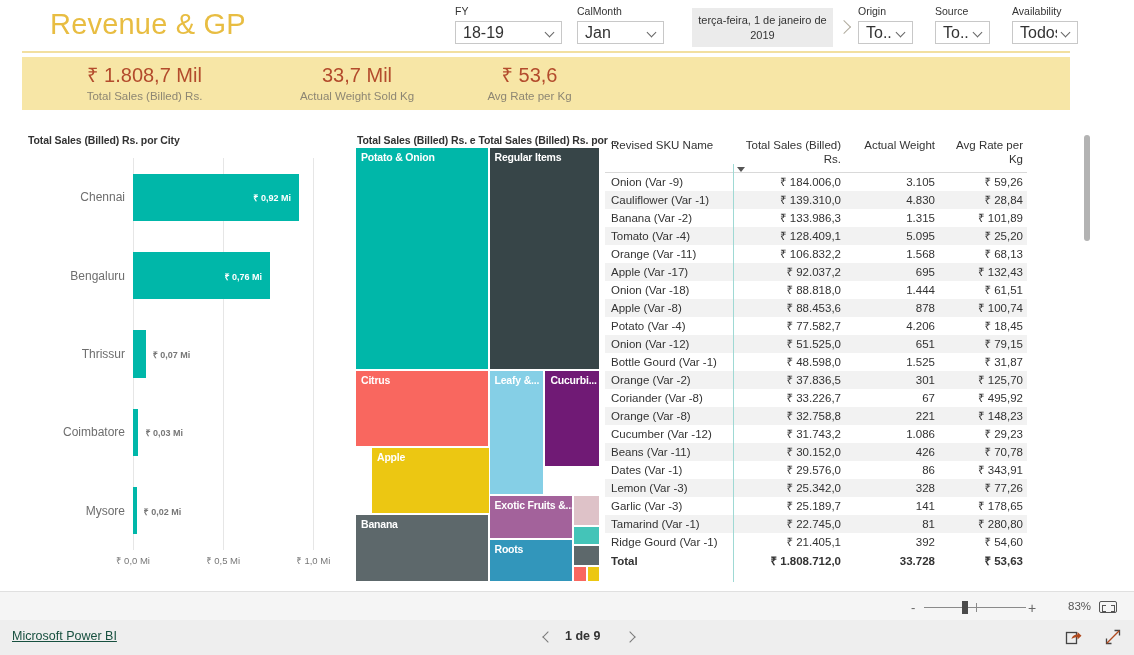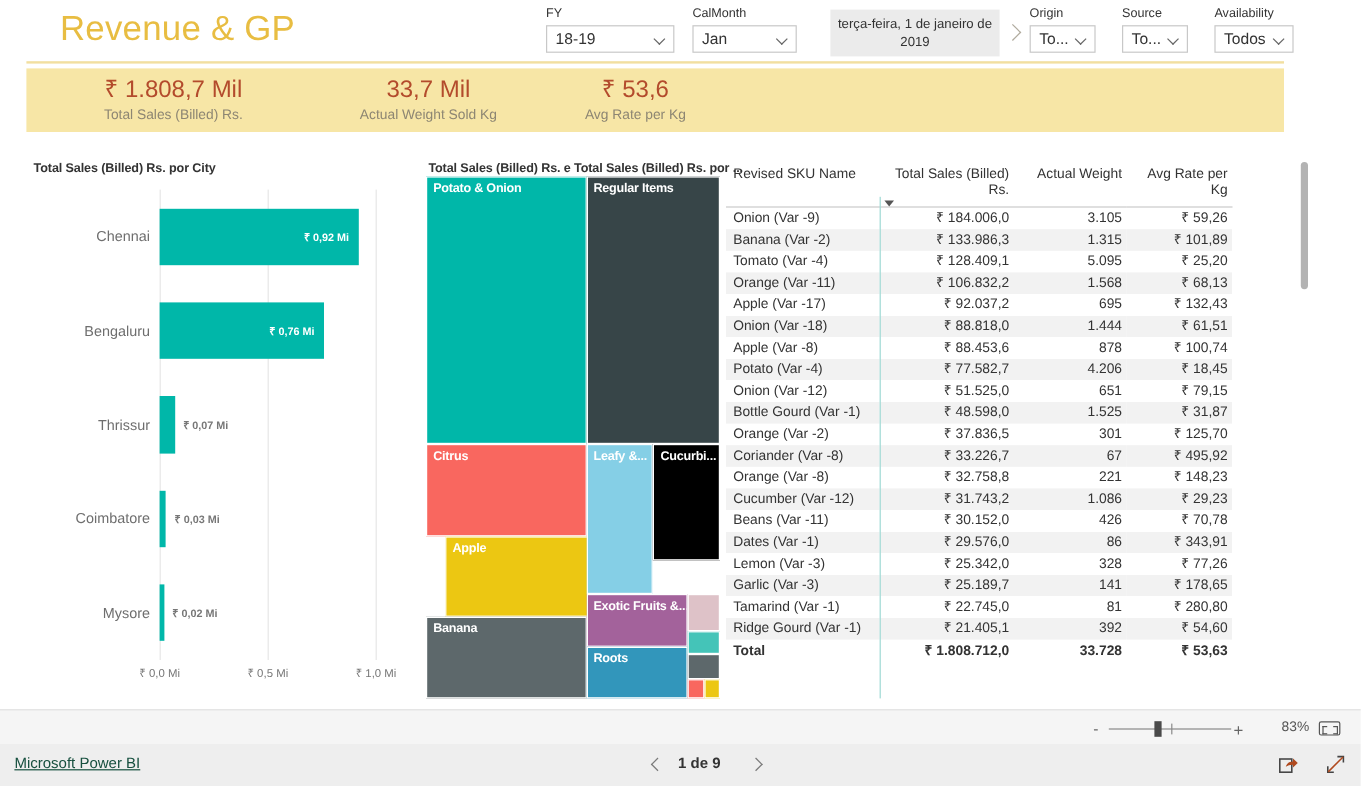--- a/index.html
+++ b/index.html
@@ -32,21 +32,21 @@
   .slicer-label {
     font-size: 10.5px; color: #333333; line-height: 13px;
     white-space: nowrap; margin-bottom: 3px;
   }
   .slicer-box {
     border: 1px solid #c8c8c8; background: #ffffff;
     height: 23px; display: flex; align-items: center;
     justify-content: space-between; padding: 0 5px 0 7px;
   }
   .slicer-value {
-    font-size: 13px; color: #333333; white-space: nowrap;
+    font-size: 16px; color: #333333; white-space: nowrap;
     overflow: hidden;
     text-align: center;
   }
   .chev {
     width: 11px; height: 11px; flex: 0 0 11px;
     position: relative; margin-left: 4px;
   }
   .chev:before {
     content: ""; position: absolute; left: 1px; top: 2px;
     width: 6px; height: 6px;
@@ -414,21 +414,21 @@
         </div>
         <div class="tm" style="left: 0px; top: 299.715px; width: 133.525px; height: 66.99px; background: rgb(236, 199, 18); margin-left: 16px;">
           <span class="tm-label">Apple</span>
         </div>
         <div class="tm" style="left: 0px; top: 366.705px; width: 133.525px; height: 68.295px; background: rgb(93, 104, 107);">
           <span class="tm-label">Banana</span>
         </div>
         <div class="tm" style="left: 133.525px; top: 222.72px; width: 55.86px; height: 124.845px; background: rgb(133, 207, 230);">
           <span class="tm-label">Leafy &amp;...</span>
         </div>
-        <div class="tm" style="left: 189.385px; top: 222.72px; width: 55.615px; height: 97px; background: #000000;">
+        <div class="tm" style="left: 189.385px; top: 222.72px; width: 55.615px; height: 97px; background: #701a75;">
           <span class="tm-label">Cucurbi...</span>
         </div>
         <div class="tm" style="left: 133.525px; top: 347.565px; width: 84.525px; height: 44.805px; background: rgb(163, 98, 155);">
           <span class="tm-label">Exotic Fruits &amp;...</span>
         </div>
         <div class="tm" style="left: 133.525px; top: 392.37px; width: 84.525px; height: 42.63px; background: rgb(50, 150, 187);">
           <span class="tm-label">Roots</span>
         </div>
         <div class="tm" style="left: 218.05px; top: 347.565px; width: 26.95px; height: 31.755px; background: rgb(222, 194, 200);"></div>
         <div class="tm" style="left: 218.05px; top: 379.32px; width: 26.95px; height: 18.705px; background: rgb(68, 196, 184);"></div>
@@ -449,20 +449,26 @@
         </tr>
       </thead>
       <tbody id="table-body">
           <tr>
             <td class="col-name">Onion (Var -9)</td>
             <td>₹ 184.006,0</td>
             <td>3.105</td>
             <td>₹ 59,26</td>
           </tr>
           <tr>
+            <td class="col-name">Cauliflower (Var -1)</td>
+            <td>₹ 139.310,0</td>
+            <td>4.830</td>
+            <td>₹ 28,84</td>
+          </tr>
+          <tr>
             <td class="col-name">Banana (Var -2)</td>
             <td>₹ 133.986,3</td>
             <td>1.315</td>
             <td>₹ 101,89</td>
           </tr>
           <tr>
             <td class="col-name">Tomato (Var -4)</td>
             <td>₹ 128.409,1</td>
             <td>5.095</td>
             <td>₹ 25,20</td>

